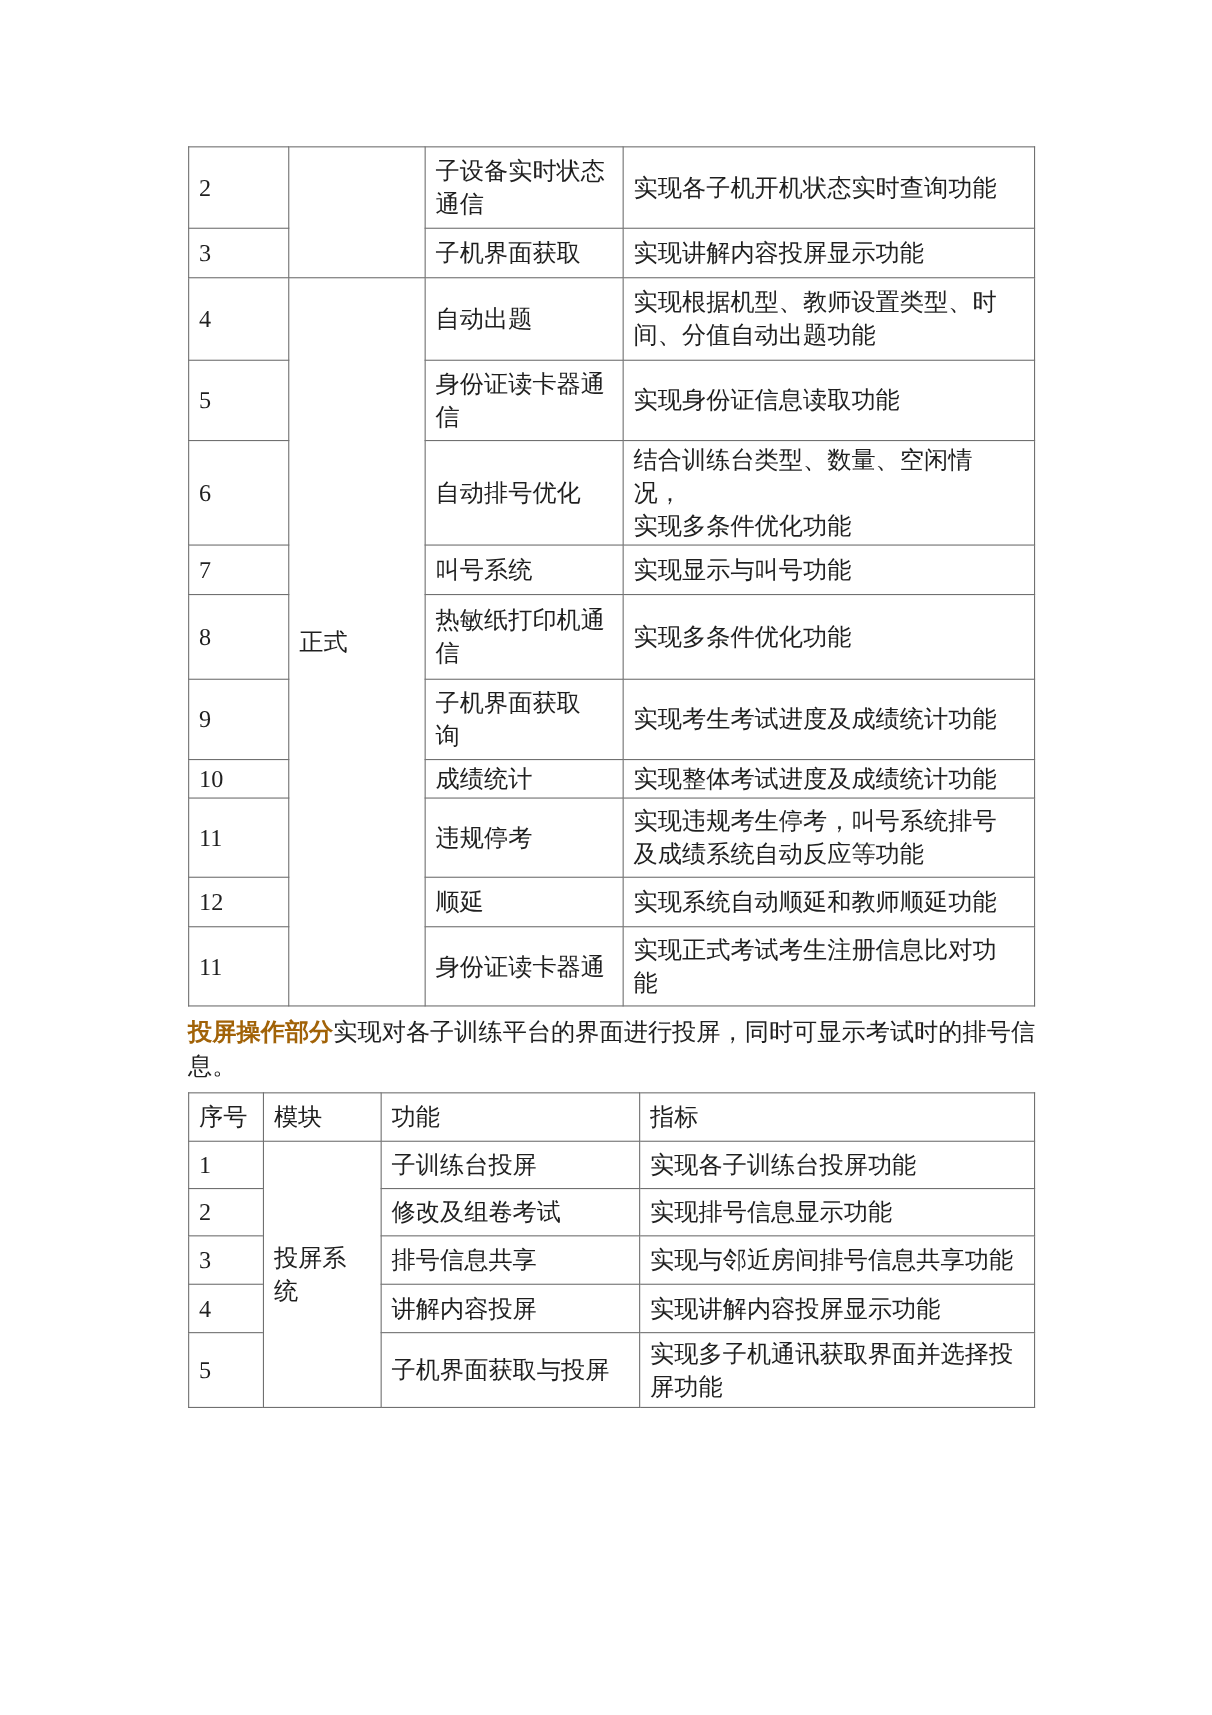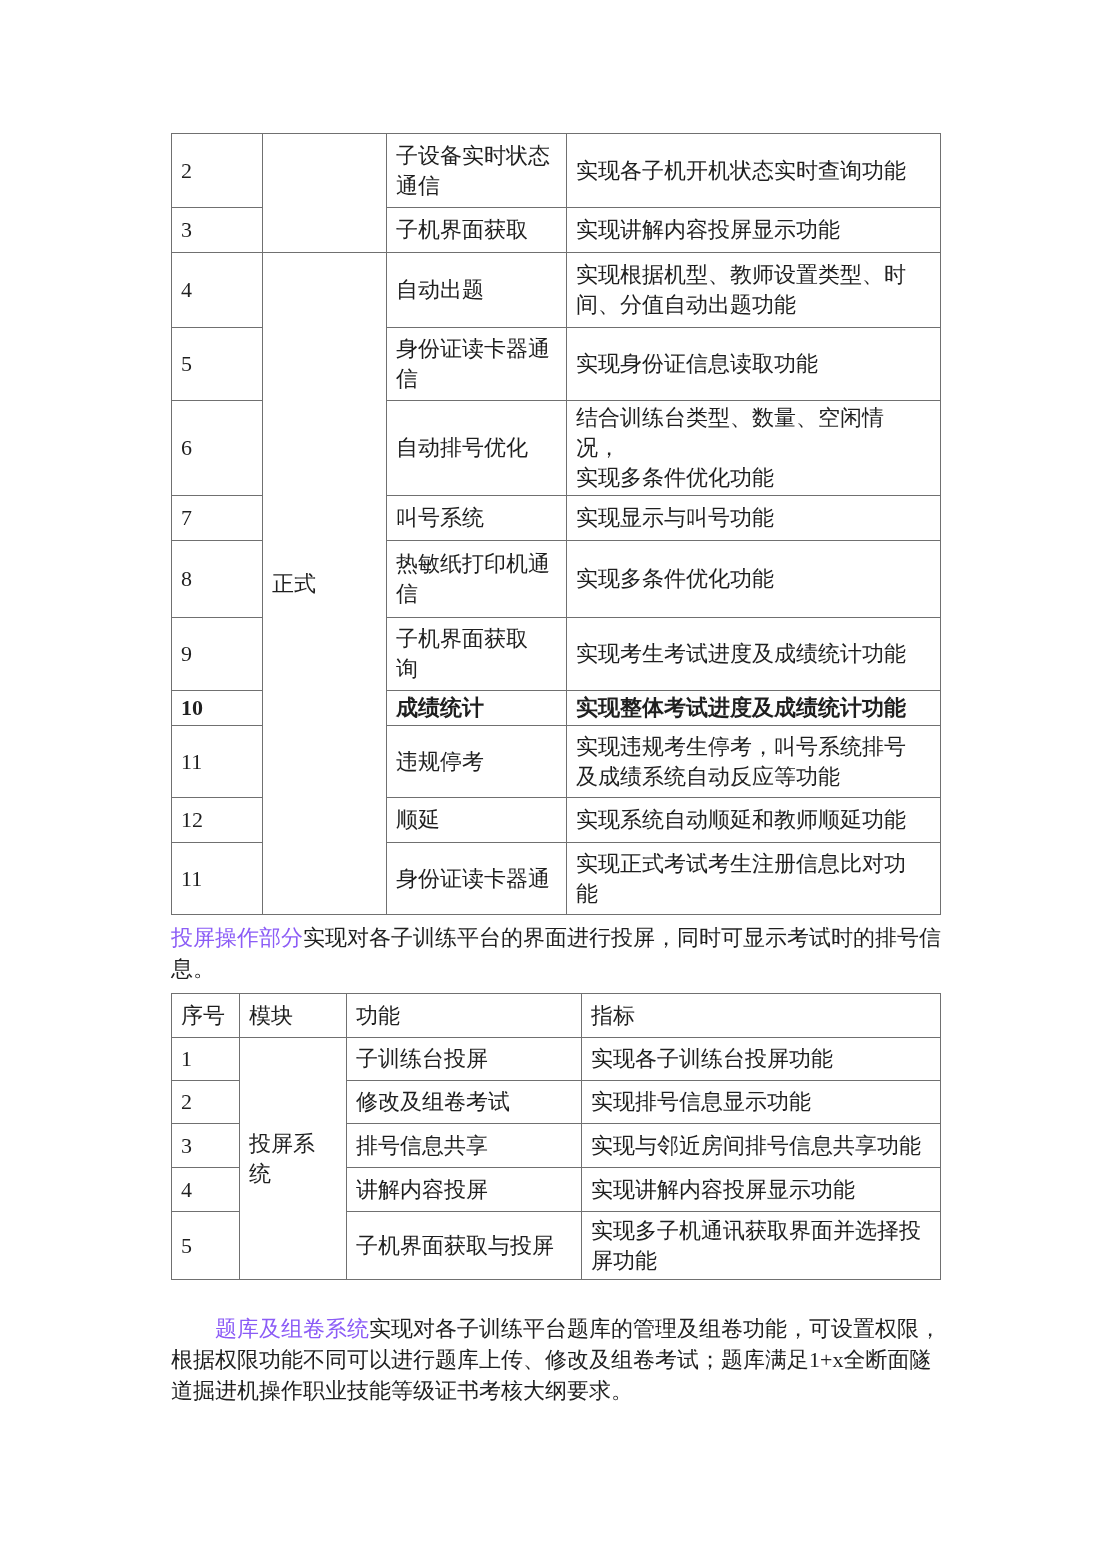--- a/index.html
+++ b/index.html
@@ -44,21 +44,21 @@
   table.t2 col.c2 { width: 107px; }
   table.t2 col.c3 { width: 235px; }
   table.t2 col.c4 { width: 359px; }
   .para {
     width: 790px;
     font-size: 22px;
     line-height: 31px;
     margin: 0;
     color: #1f1f1f;
   }
-  .para .lead { font-weight: 400; color: #8b5cf6; }
+  .para .lead { font-weight: 700; color: #a16207; }
   .para .body-text { white-space: pre-line; }
   .p1 { margin-top: 7px; }
   .t2-table { margin-top: 9px; padding-left: 12px; }
   .p2 { margin-top: 33px; text-indent: 2em; }
 </style>
 </head>
 <body>
 
 <div class="page">
   <div class="content">
@@ -112,21 +112,21 @@
           <td>热敏纸打印机通
 信</td>
           <td>实现多条件优化功能</td>
         </tr>
         <tr style="height:73px;">
           <td>9</td>
           <td>子机界面获取
 询</td>
           <td>实现考生考试进度及成绩统计功能</td>
         </tr>
-        <tr style="height:30px;font-weight:bold;">
+        <tr style="height:30px;">
           <td>10</td>
           <td>成绩统计</td>
           <td>实现整体考试进度及成绩统计功能</td>
         </tr>
         <tr style="height:72px;margin-top:10px;">
           <td>11</td>
           <td>违规停考</td>
           <td>实现违规考生停考，叫号系统排号
 及成绩系统自动反应等功能</td>
         </tr>
@@ -184,18 +184,15 @@
         </tr>
         <tr style="height:68px;">
           <td>5</td>
           <td>子机界面获取与投屏</td>
           <td>实现多子机通讯获取界面并选择投
 屏功能</td>
         </tr>
       </tbody>
     </table>
 
-    <p class="para p2"><span class="lead">题库及组卷系统</span><span class="body-text">实现对各子训练平台题库的管理及组卷功能，可设置权限，
-根据权限功能不同可以进行题库上传、修改及组卷考试；题库满足1+x全断面隧
-道掘进机操作职业技能等级证书考核大纲要求。</span></p>
 
   </div>
 </div>
 
 </body></html>

